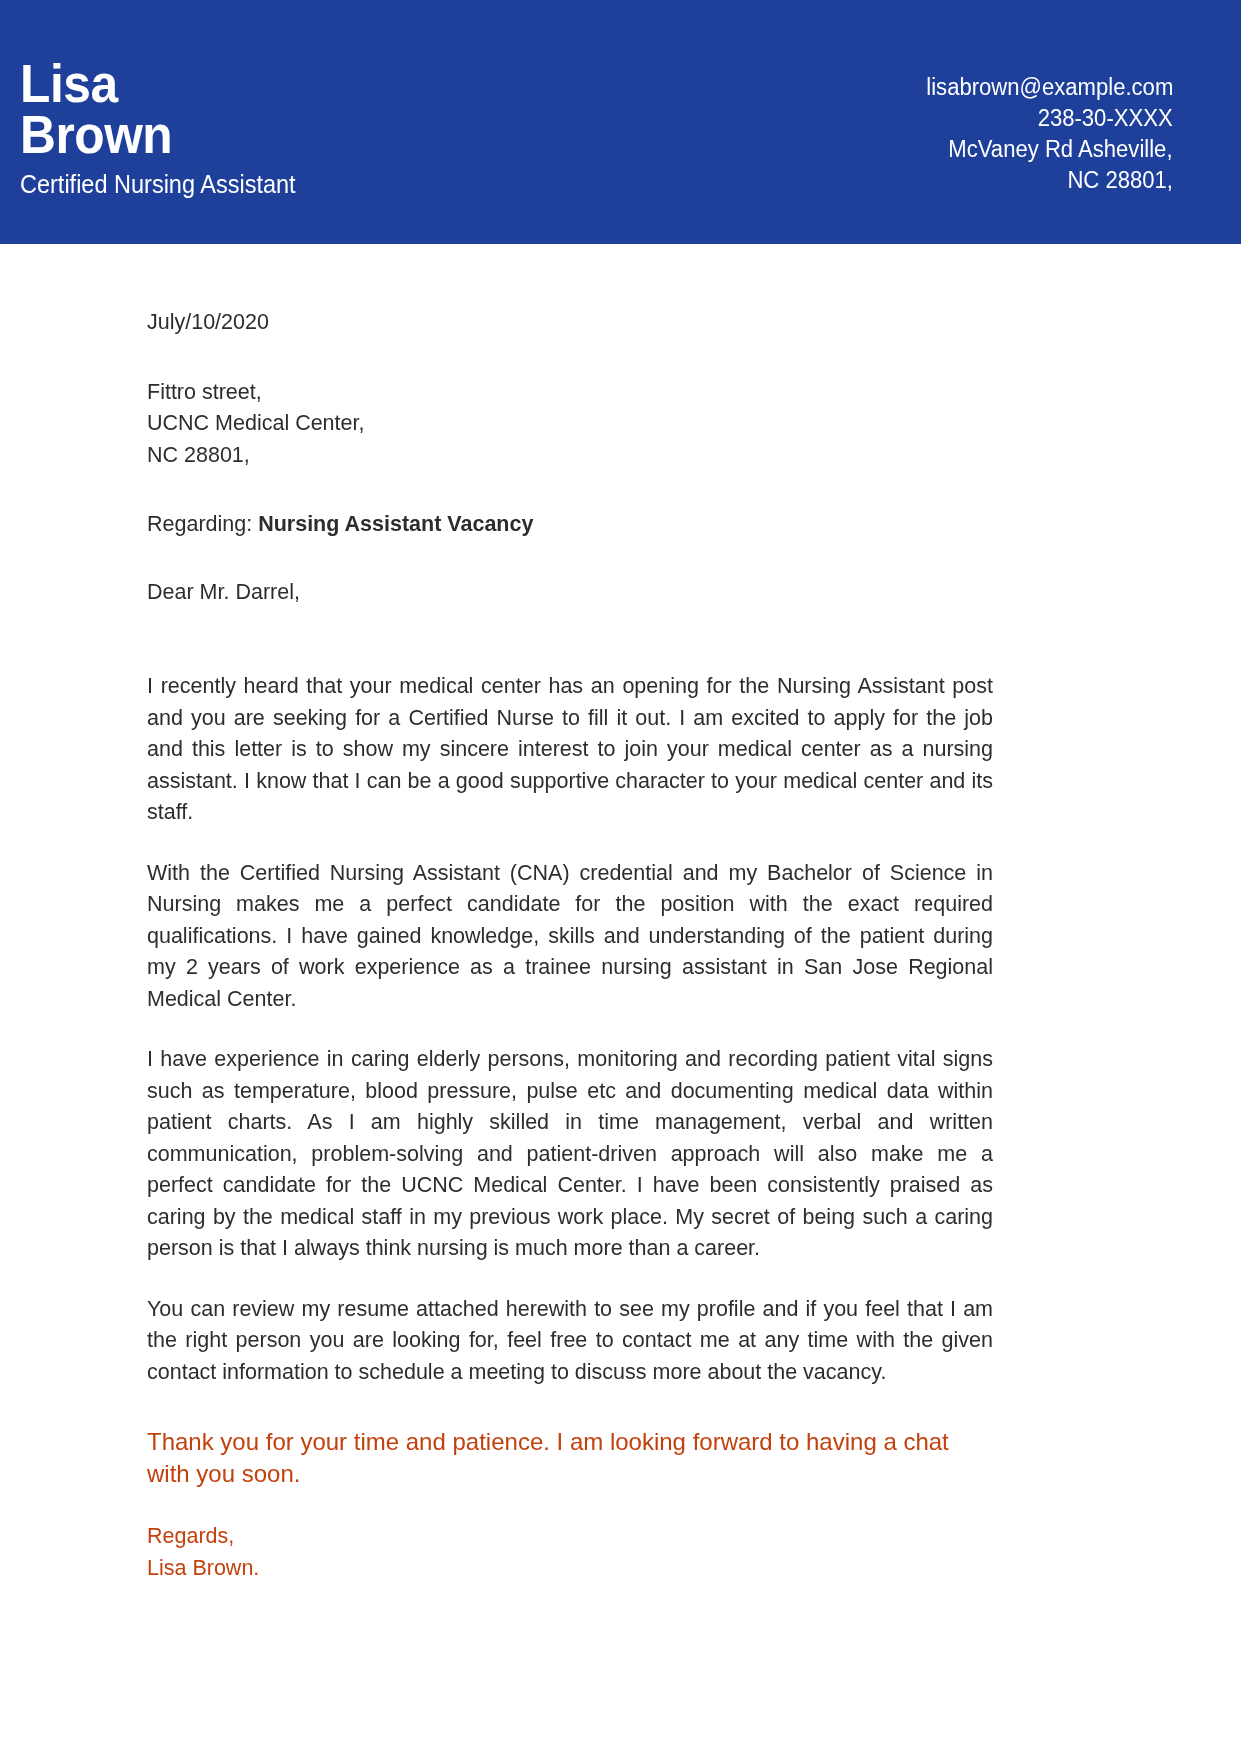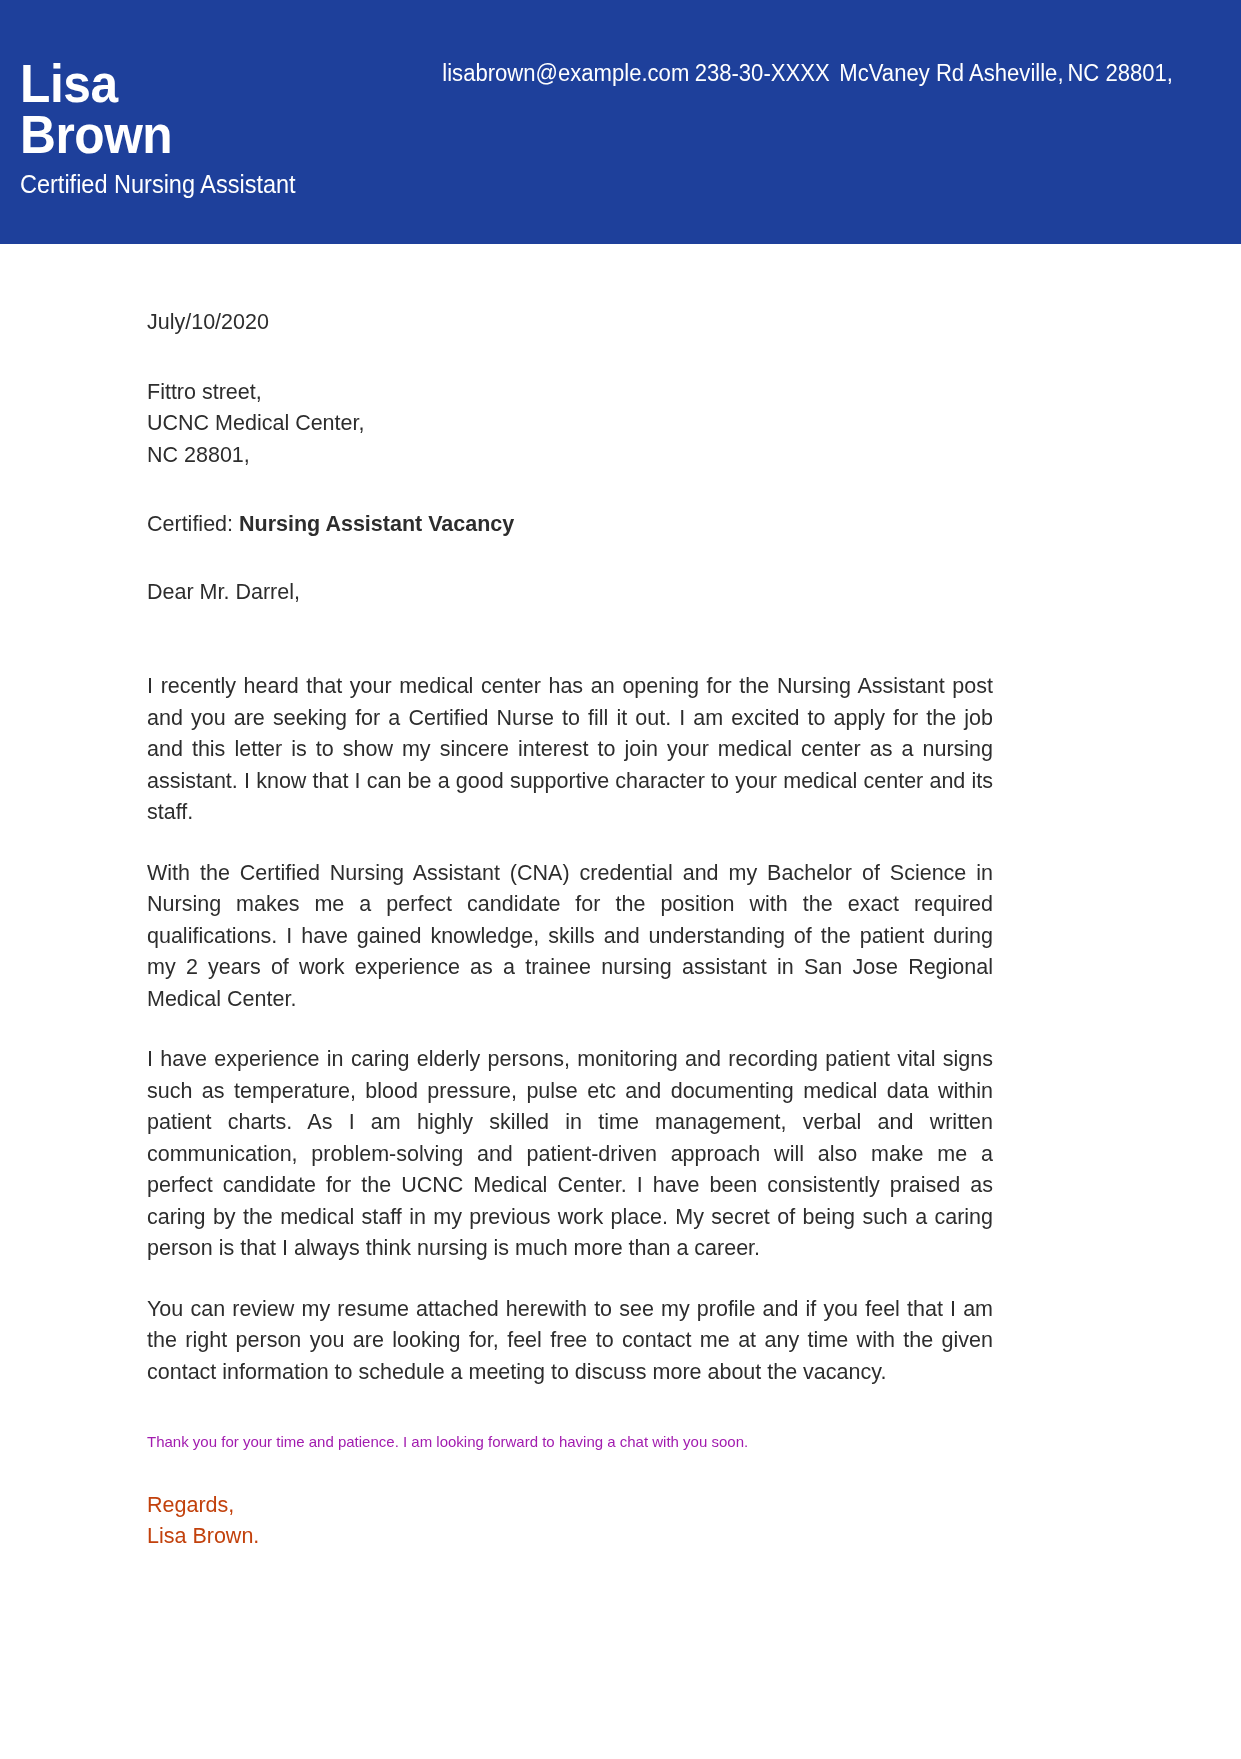--- a/index.html
+++ b/index.html
@@ -60,22 +60,23 @@
     font-size: 25px;
     line-height: 32px;
     margin-top: 8px;
     transform: scaleX(0.94);
     transform-origin: left center;
     white-space: nowrap;
   }
 
   .contact {
     display: flex;
-    flex-direction: row;
+    flex-direction: column;
     align-items: flex-end;
+    margin-top: 14px;
   }
 
   .contact-line {
     color: #ffffff;
     font-family: "Liberation Sans Narrow", "Liberation Sans", sans-serif;
     font-weight: 400;
     font-size: 23px;
     line-height: 31px;
     white-space: nowrap;
     transform: scaleX(0.96);
@@ -138,22 +139,22 @@
     color: #2d2d2d;
     font-size: 21.5px;
     line-height: 31.5px;
     text-align: justify;
     margin: 0 0 29px 0;
   }
   .para:last-child { margin-bottom: 0; }
 
   .closing-note {
     margin-top: 38px;
-    color: #a21caf;
-    font-size: 15px;
+    color: #c2410c;
+    font-size: 24px;
     line-height: 31.5px;
   }
 
   .signoff {
     margin-top: 32px;
   }
   .signoff .s-line {
     color: #c2410c;
     font-size: 21.5px;
     line-height: 31.5px;
@@ -185,21 +186,21 @@
 
     <div class="date">July/10/2020</div>
 
     <div class="recipient">
       <div class="r-line">Fittro street,</div>
       <div class="r-line">UCNC Medical Center,</div>
       <div class="r-line">NC 28801,</div>
     </div>
 
     <div class="regarding">
-      <span>Certified: </span><span class="subject">Nursing Assistant Vacancy</span>
+      <span>Regarding: </span><span class="subject">Nursing Assistant Vacancy</span>
     </div>
 
     <div class="salutation">Dear Mr. Darrel,</div>
 
     <div class="paragraphs">
       <p class="para">I recently heard that your medical center has an opening for the Nursing Assistant post and you are seeking for a Certified Nurse to fill it out. I am excited to apply for the job and this letter is to show my sincere interest to join your medical center as a nursing assistant. I know that I can be a good supportive character to your medical center and its staff.</p>
       <p class="para">With the Certified Nursing Assistant (CNA) credential and my Bachelor of Science in Nursing makes me a perfect candidate for the position with the exact required qualifications. I have gained knowledge, skills and understanding of the patient during my 2 years of work experience as a trainee nursing assistant in San Jose Regional Medical Center.</p>
       <p class="para">I have experience in caring elderly persons, monitoring and recording patient vital signs such as temperature, blood pressure, pulse etc and documenting medical data within patient charts. As I am highly skilled in time management, verbal and written communication, problem-solving and patient-driven approach will also make me a perfect candidate for the UCNC Medical Center. I have been consistently praised as caring by the medical staff in my previous work place. My secret of being such a caring person is that I always think nursing is much more than a career.</p>
       <p class="para">You can review my resume attached herewith to see my profile and if you feel that I am the right person you are looking for, feel free to contact me at any time with the given contact information to schedule a meeting to discuss more about the vacancy.</p>
     </div>

